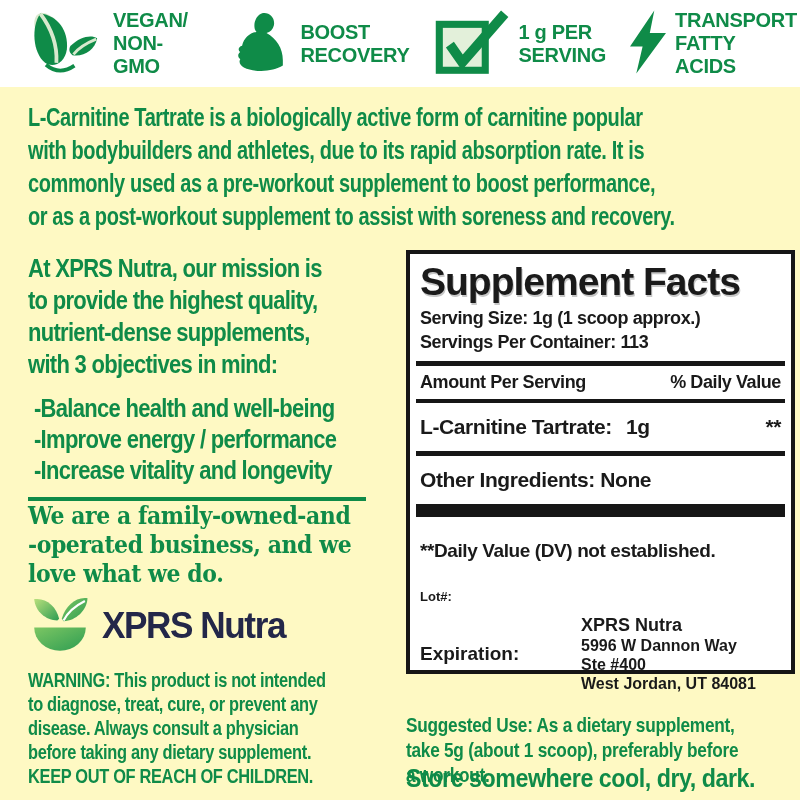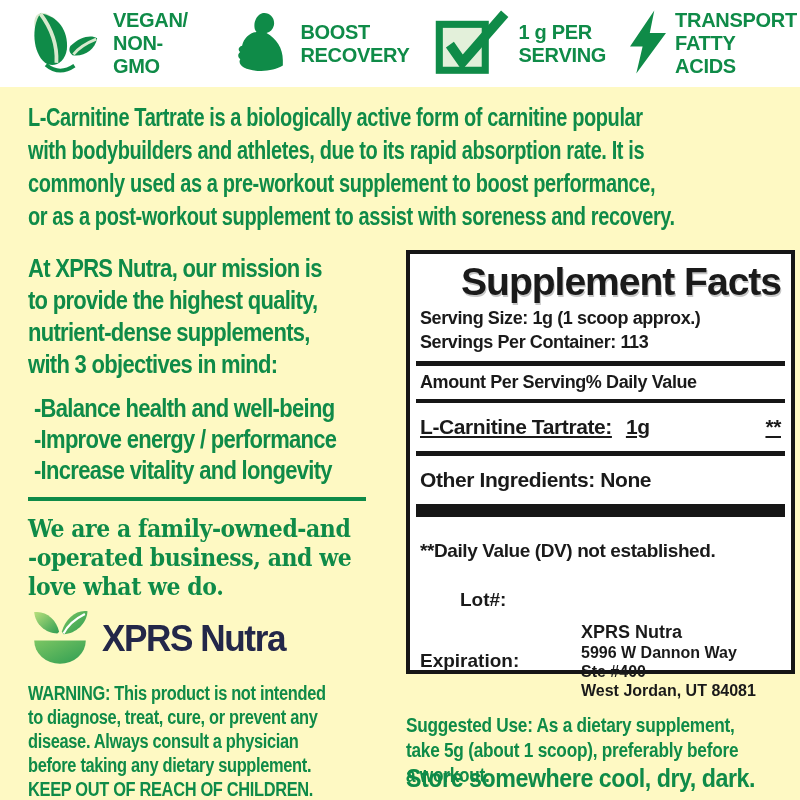--- a/index.html
+++ b/index.html
@@ -21,49 +21,49 @@
   
   .intro { position:absolute; left:28px; top:101px; width:766px; }
   .intro .line { font-size:25px; line-height:33px; letter-spacing:-0.5px; transform:scaleX(.80); }
 
   
   .left-col { position:absolute; left:28px; top:252px; width:372px; }
   .mission .line { font-size:25px; line-height:32px; letter-spacing:-0.8px; transform:scaleX(.88); }
   .objectives { margin-top:13px; padding-left:6px; }
   .objectives .line { font-size:25px; line-height:31px; letter-spacing:-0.8px; transform:scaleX(.88); }
   .divider { margin-top:11px; width:338px; height:4px; background:#0f8b48; }
-  .family { margin-top:13px; }
+  .family { }
   .family .line { font-family:"DejaVu Serif", serif; font-size:25px; line-height:29px;
                   letter-spacing:-0.5px; transform:scaleX(.88); }
   .logo-row { margin-top:4px; display:flex; align-items:center; gap:10px; height:68px; }
   .logo-text { color:#232749; font-weight:bold; font-size:37px; letter-spacing:-1.5px;
                transform:scaleX(.95); transform-origin:0 50%; white-space:nowrap; }
   .warning { margin-top:8px; }
   .warning .line { font-size:20px; line-height:24px; letter-spacing:-0.4px; transform:scaleX(.82); }
 
   
   .facts { position:absolute; left:406px; top:250px; width:389px; height:424px;
            background:#ffffff; border:4px solid #161616; color:#1a1a1a; font-weight:bold;
            padding:4px 10px; }
   .facts-title { font-size:39px; line-height:48px; letter-spacing:-1px;
-                 text-shadow:1px 2px 0 rgba(130,130,130,.45); white-space:nowrap;text-align:right; }
+                 text-shadow:1px 2px 0 rgba(130,130,130,.45); white-space:nowrap; }
   .facts-serving { font-size:18px; line-height:24px; letter-spacing:-0.4px; white-space:nowrap; }
   .bar { background:#161616; margin-left:-4px; margin-right:-4px; }
   .bar-5 { height:5px; margin-top:7px; }
   .bar-4 { height:4px; }
   .bar-13 { height:13px; }
-  .facts-header { display:flex; font-size:18px;
+  .facts-header { display:flex; justify-content:space-between; font-size:18px;
                   padding:6px 0; letter-spacing:-0.4px; }
   .facts-row { display:flex; align-items:flex-start; font-size:21px; padding:12px 0;
-               letter-spacing:-0.4px;text-decoration:underline; }
+               letter-spacing:-0.4px; }
   .facts-row .amt { margin-left:14px; }
   .facts-row .dv { margin-left:auto; }
   .facts-other { font-size:21px; padding:12px 0; letter-spacing:-0.4px; }
   .facts-note { font-size:19px; margin-top:23px; letter-spacing:-0.4px; }
-  .facts-lot { font-size:19px; margin-top:27px;margin-left:40px; }
+  .facts-lot { font-size:13px; margin-top:27px; }
   .facts-exp-row { display:flex; align-items:center; margin-top:10px; }
   .facts-exp { font-size:19px; }
   .facts-address { margin-left:auto; width:200px; font-size:16px; line-height:19px; }
   .facts-company { font-size:18px; line-height:22px; }
 
   
   .suggested { position:absolute; left:406px; top:712px; width:390px; }
   .suggested .line { font-size:21px; line-height:25px; letter-spacing:-0.3px; transform:scaleX(.82); }
   .storage { position:absolute; left:406px; top:764px; }
   .storage .line { font-size:25px; letter-spacing:-0.5px; transform:scaleX(.93); }

